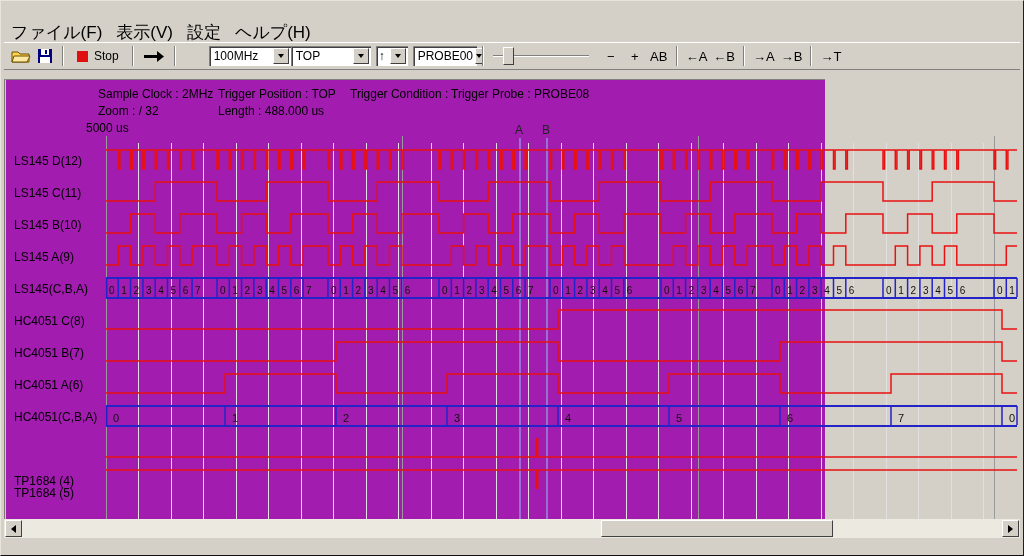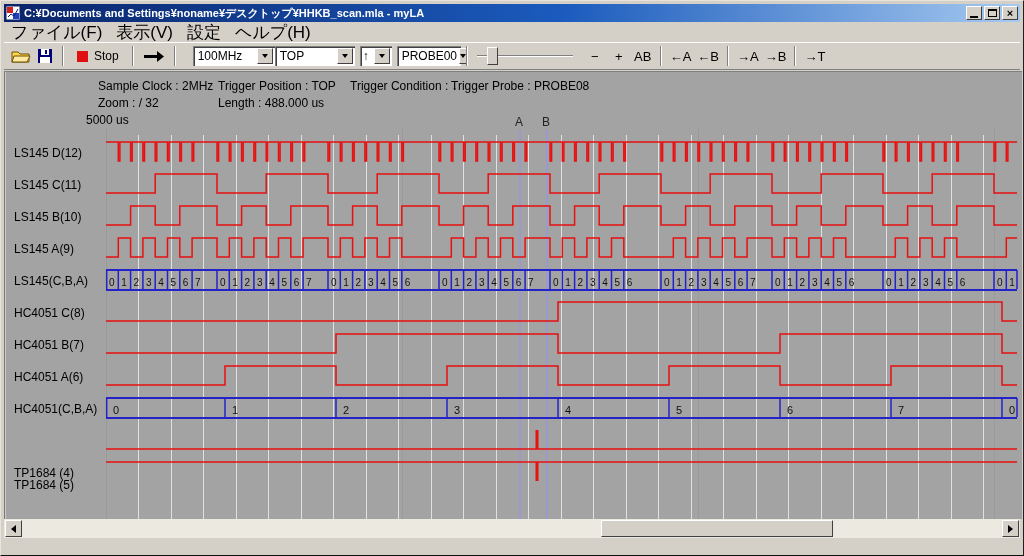--- a/index.html
+++ b/index.html
@@ -32,21 +32,21 @@
   .combo .drop{width:16px;margin:2px;background:#D4D0C8;border:1px solid;border-color:#fff #404040 #404040 #fff;
      display:flex;align-items:center;justify-content:center;}
   .tri-down{width:0;height:0;border-left:3px solid transparent;border-right:3px solid transparent;border-top:4px solid #000;}
   #slider{position:relative;width:96px;height:20px;margin-left:4px;}
   #slider .track{position:absolute;left:0;right:0;top:9px;height:2px;background:#808080;border-bottom:1px solid #fff;}
   #slider .thumb{position:absolute;left:10px;top:1px;width:11px;height:18px;background:#D4D0C8;
      border:1px solid;border-color:#fff #404040 #404040 #fff;}
   .navbtn{min-width:24px;height:20px;display:flex;align-items:center;justify-content:center;
      font-size:13px;color:#000;padding:0 3px;}
   
-  #plot{position:absolute;left:3px;top:70px;width:1018px;height:448px;background:#a3a3a3;
+  #plot{position:absolute;left:3px;top:78px;width:821px;height:448px;background:#a21caf;
      border-left:2px groove #cfcbc4;border-top:1px solid #808080;}
   .hdr{position:absolute;font-size:12px;color:#000;white-space:nowrap;}
   .sig-label{position:absolute;left:8px;font-size:12px;color:#000;white-space:nowrap;}
   #wave-svg{position:absolute;left:0;top:0;}
   
   #hscroll{position:absolute;left:3px;top:518px;right:3px;height:19px;background:#ECEAE0;}
   .sbtn{position:absolute;top:1px;width:17px;height:17px;background:#D4D0C8;border:1px solid;
      border-color:#fff #404040 #404040 #fff;display:flex;align-items:center;justify-content:center;}
   .tri-left{width:0;height:0;border-top:4px solid transparent;border-bottom:4px solid transparent;border-right:5px solid #000;}
   .tri-right{width:0;height:0;border-top:4px solid transparent;border-bottom:4px solid transparent;border-left:5px solid #000;}
@@ -59,40 +59,20 @@
   .spanel{height:14px;padding:1px 5px 0 5px;margin-right:3px;
      box-shadow:inset 1px 1px 0 #808080, inset -1px -1px 0 #fff;white-space:nowrap;}
   #grip{width:13px;height:13px;margin-left:3px;
      background:repeating-linear-gradient(135deg,transparent 0 2px,#808080 2px 3px,#fff 3px 4px);}
 </style>
 </head>
 <body>
 
 <div id="win">
 
-  <div id="titlebar">
-    <svg width="14" height="14">
-      <rect x="0" y="0" width="14" height="14" fill="#fff" stroke="#0a246a"></rect>
-      <rect x="1" y="1" width="6" height="6" fill="#d02020"></rect>
-      <rect x="7" y="7" width="6" height="6" fill="#2040c0"></rect>
-      <path d="M2 11 L5 8 L8 10 L12 3" stroke="#0a246a" fill="none"></path>
-    </svg>
-    <span id="title-text">C:¥Documents and Settings¥noname¥デスクトップ¥HHKB_scan.mla - myLA</span>
-    <div class="tb-btns">
-      <div class="wbtn">
-          <div class="glyph-min"></div>
-        </div>
-      <div class="wbtn">
-          <div class="glyph-max"></div>
-        </div>
-      <div class="wbtn">
-          <span class="glyph-x">×</span>
-        </div>
-    </div>
-  </div>
 
   <div id="menubar">
       <div class="menu-item">ファイル(F)</div>
       <div class="menu-item">表示(V)</div>
       <div class="menu-item">設定</div>
       <div class="menu-item">ヘルプ(H)</div>
     </div>
 
   <div id="toolbar">
     <div class="toolbtn">
@@ -115,21 +95,21 @@
       <span>Stop</span>
     </div>
     <div class="tsep"></div>
     <div class="toolbtn" style="width:30px">
       <svg width="24" height="12">
         <rect x="2" y="5" width="14" height="3" fill="#000"></rect>
         <path d="M15 1 L22 6.5 L15 12 Z" fill="#000"></path>
       </svg>
     </div>
     <div class="tsep"></div>
-    <div class="combo" style="width:82px;margin-left:12px">
+    <div class="combo" style="width:82px;margin-left:28px">
       <span class="val">100MHz</span>
       <span class="drop">
           <span class="tri-down"></span>
         </span>
     </div>
     <div class="combo" style="width:80px;margin-left:0">
       <span class="val">TOP</span>
       <span class="drop">
           <span class="tri-down"></span>
         </span>

